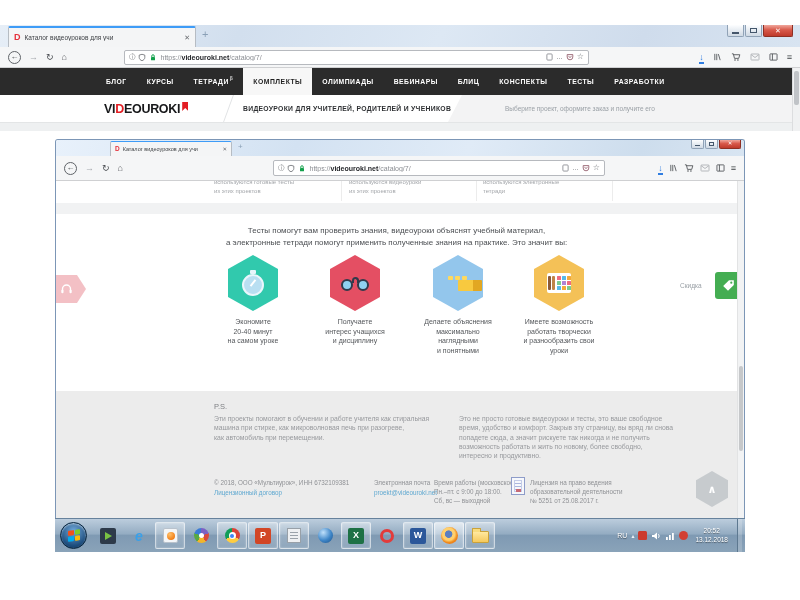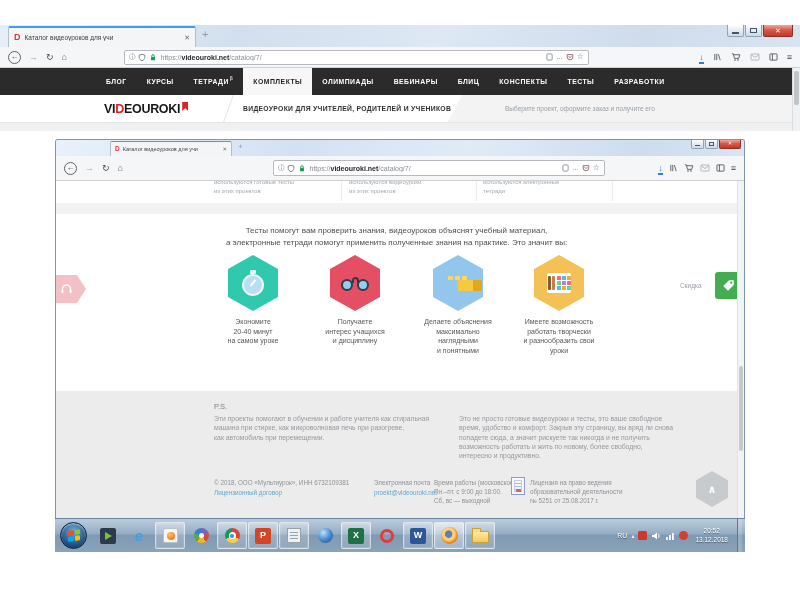--- a/index.html
+++ b/index.html
@@ -364,21 +364,21 @@
       <div class="cn cn1 pre">используются готовые тесты
 из этих проектов</div>
       <div class="cn cn2 pre">используются видеоуроки
 из этих проектов</div>
       <div class="cn cn3 pre">используются электронные
 тетради</div>
       <div class="cdiv" style="left:285px"></div>
       <div class="cdiv" style="left:420px"></div>
       <div class="cdiv" style="left:556px"></div>
       <div class="gband"></div>
-      <div class="intro pre">Тесты помогут вам проверить знания, видеоуроков объяснят учебный материал,
+      <div class="intro pre">Тесты помогут вам проверить знания, видеоуроки объяснят учебный материал,
 а электронные тетради помогут применить полученные знания на практике. Это значит вы:</div>
 
       <div class="benefit" style="left:139px">
         <div class="hex" style="background-color: rgb(49, 201, 173);">
           <span class="ic-watch">
               <i class="w-knob"></i>
               <i class="w-face"></i>
               <i class="w-hand"></i>
             </span>
         </div>

